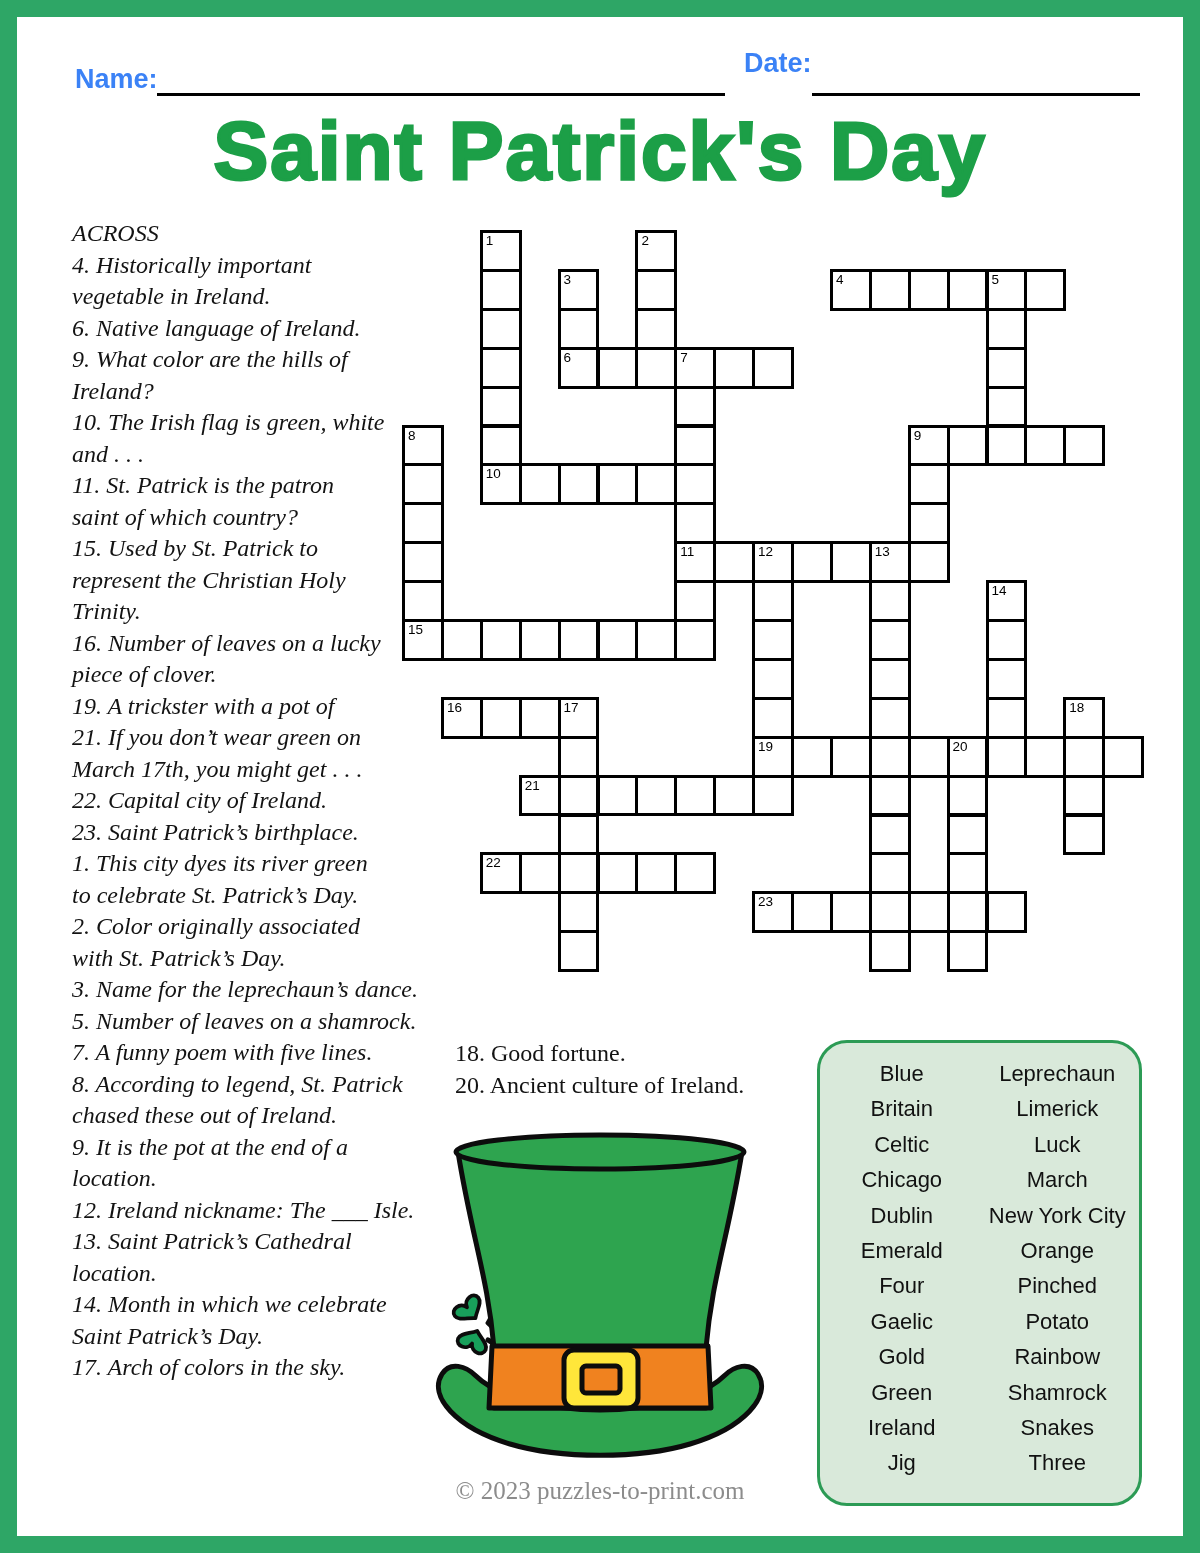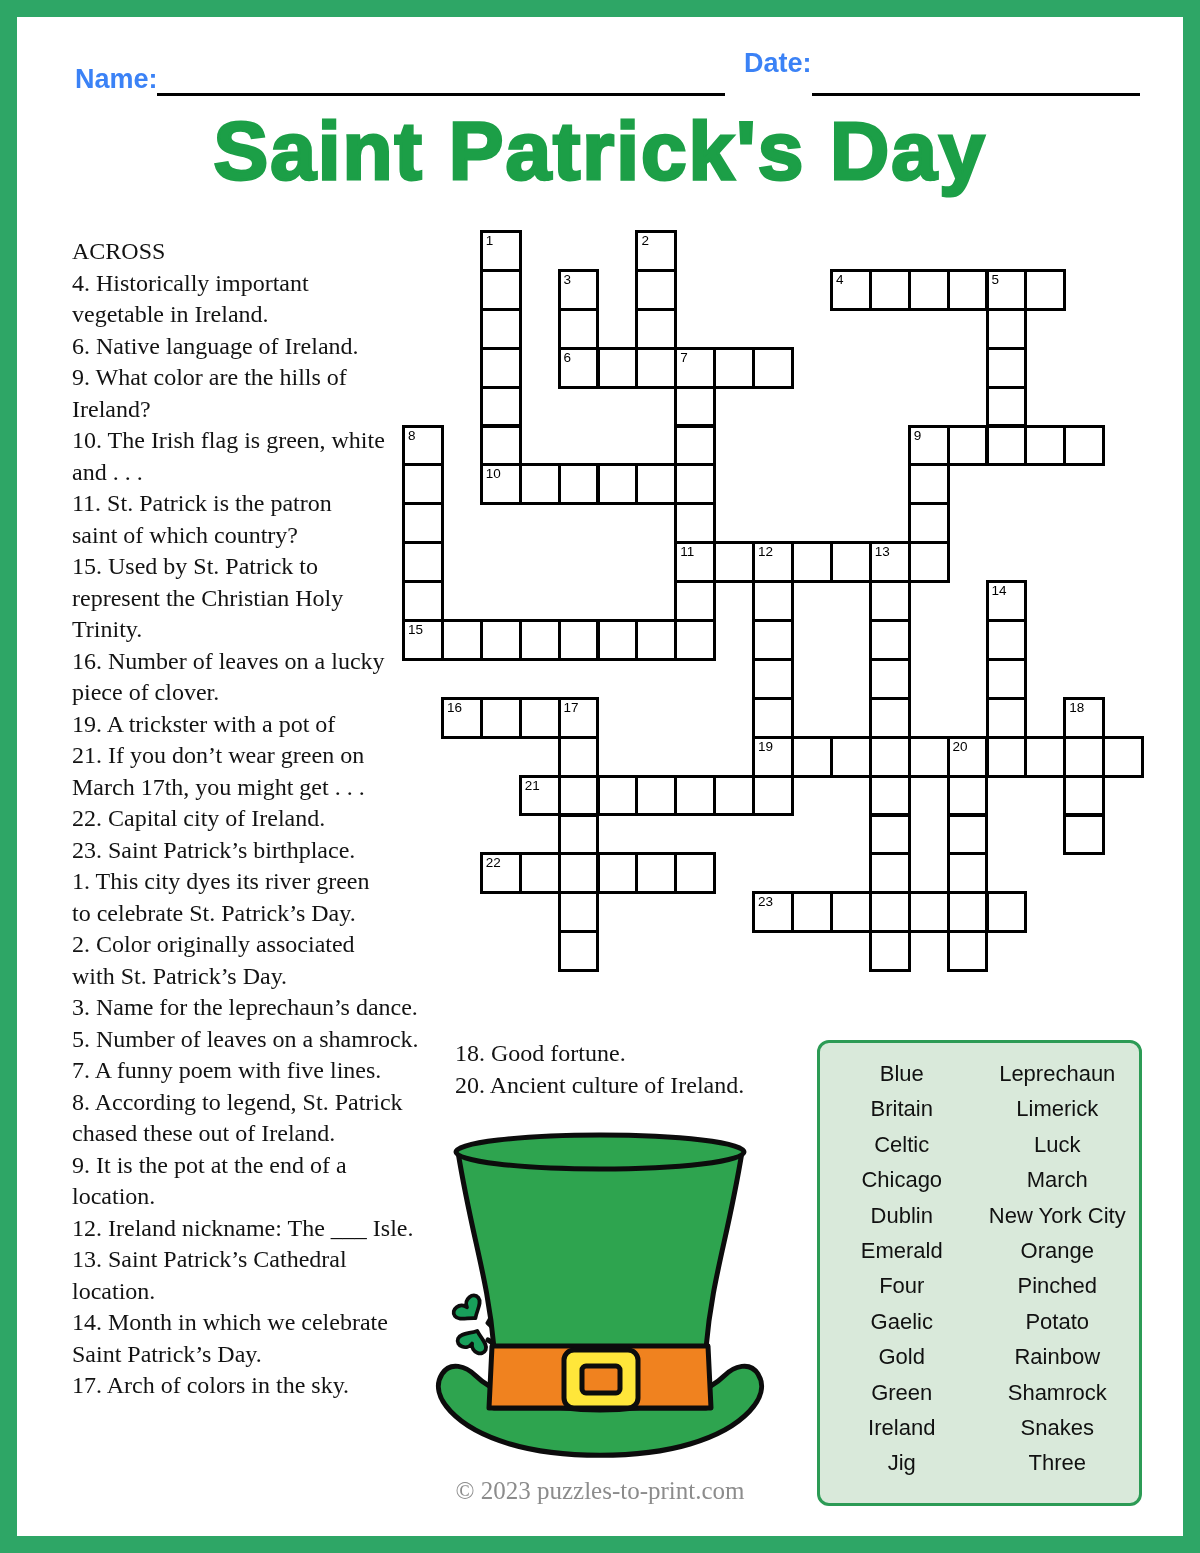--- a/index.html
+++ b/index.html
@@ -11,34 +11,34 @@
   #name-label{left:75px;top:64px;}
   #date-label{left:744px;top:48px;}
   .write-line{position:absolute;height:3px;background:#000;}
   #name-line{left:157px;top:93px;width:568px;}
   #date-line{left:812px;top:93px;width:328px;}
   
   #page-title{position:absolute;left:0;top:104px;width:1200px;text-align:center;
       font-family:"Liberation Sans", sans-serif;font-weight:bold;font-size:82px;letter-spacing:2px;
       color:#1C9F47;-webkit-text-stroke:3px #1C9F47;}
   
-  #clues-col1{position:absolute;left:72px;top:236px;width:400px;font-size:24px;line-height:31.5px;}
+  #clues-col1{position:absolute;left:72px;top:218px;width:400px;font-size:24px;line-height:31.5px;font-style:italic;}
   #clues-col2{position:absolute;left:455px;top:1038px;width:380px;font-size:24px;line-height:31.5px;}
   .clue-heading{font-size:24px;}
   .heading-down{margin-top:13px;}
   .clue-line{white-space:nowrap;}
   
   #grid{position:absolute;left:402px;top:230px;z-index:5;}
   .cell{position:absolute;width:41.9px;height:41.9px;box-sizing:border-box;
         border:3px solid #000;background:#fff;}
   .cell .num{position:absolute;left:3px;top:0px;font-family:"Liberation Sans", sans-serif;
         font-size:13.5px;line-height:16px;color:#000;}
   
   #wordbank{position:absolute;left:817px;top:1040px;width:325px;height:466px;box-sizing:border-box;
-        background:#D9E9DA;border:3px solid #2C9B55;border-radius:12px;display:flex;
+        background:#D9E9DA;border:3px solid #2C9B55;border-radius:30px;display:flex;
         padding:13px 4px 8px 4px;z-index:4;}
   .wb-col{flex:1;display:flex;flex-direction:column;}
   .wb-word{height:35.4px;line-height:35.4px;text-align:center;
         font-family:"Liberation Sans", sans-serif;font-size:22px;color:#111;}
   
   #hat{position:absolute;left:428px;top:1116px;width:344px;height:356px;z-index:3;}
   
   #footer{position:absolute;left:0;top:1477px;width:1200px;text-align:center;
         font-size:25px;color:#8C8C8C;}
 </style>

